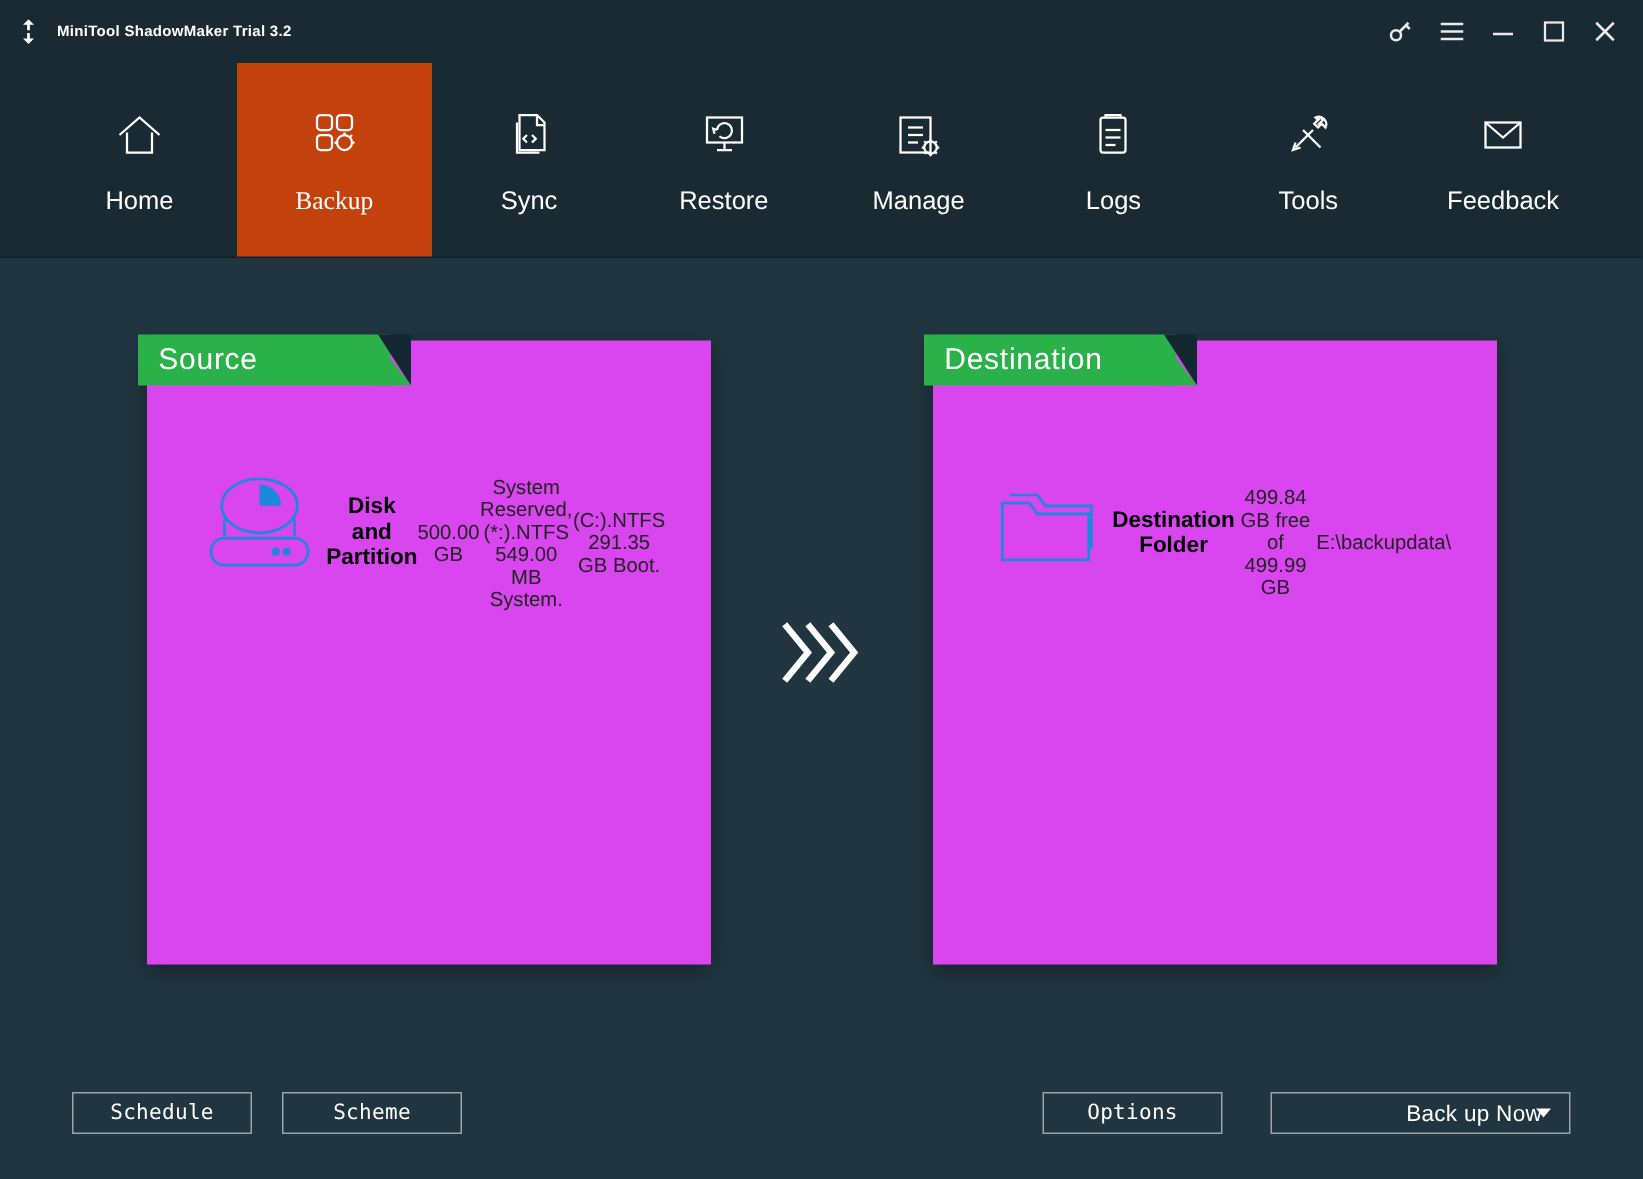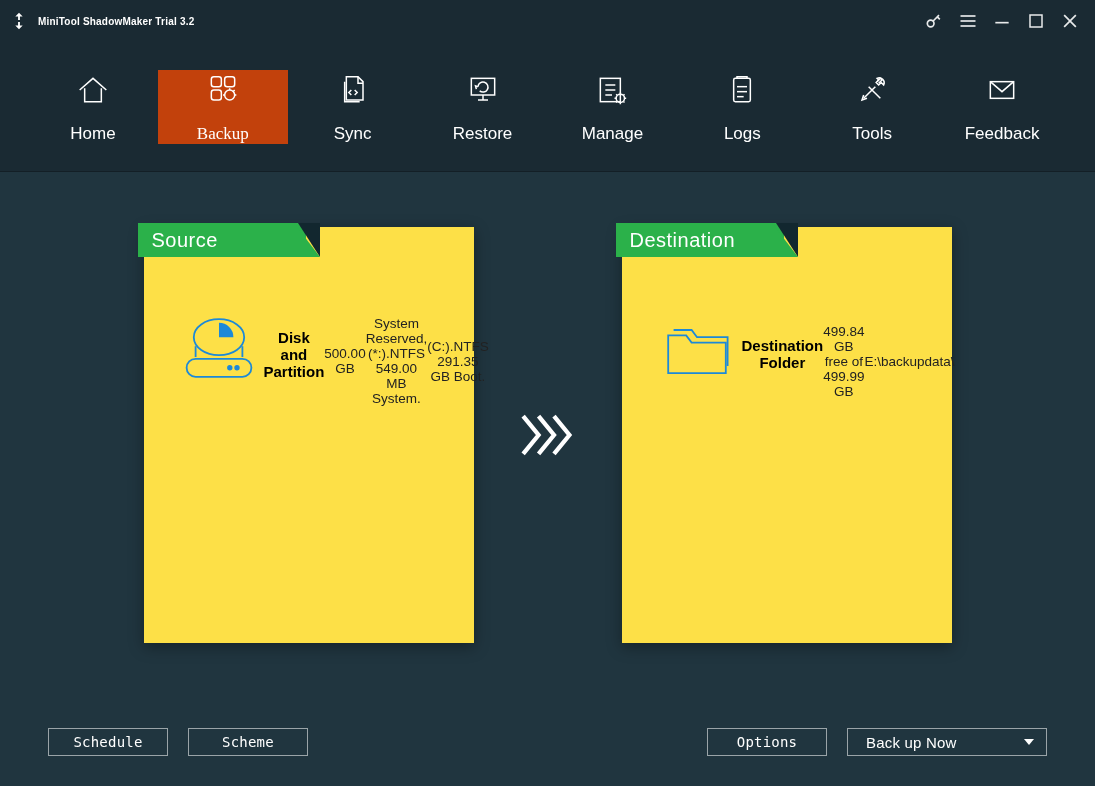--- a/index.html
+++ b/index.html
@@ -24,21 +24,20 @@
   .titlebar .spacer { flex: 1; }
   .titlebar .win-ctl { width: 34px; height: 42px; display:flex; align-items:center; justify-content:center; cursor:pointer; opacity:.9; }
 
   
   .tabbar {
     display: flex;
     height: 130px;
     padding: 0 28px;
     background: #1a2a33;
     border-bottom: 1px solid rgba(0,0,0,.25);
-    align-items: center;
   }
   .tab-item {
     flex: 1;
     display: flex;
     flex-direction: column;
     align-items: center;
     justify-content: center;
     gap: 14px;
     color: #fff;
     cursor: pointer;
@@ -51,23 +50,23 @@
   
   .workspace {
     height: calc(786px - 42px - 130px - 88px);
     display: flex;
     align-items: center;
     justify-content: center;
     gap: 44px;
   }
 
   .card {
-    width: 330px;
+    width: 376px;
     height: 416px;
-    background: #fde047;
+    background: #d946ef;
     color: #000;
     position: relative;
     box-shadow: 0 4px 14px rgba(0,0,0,.35);
     cursor: pointer;
   }
   .banner {
     position: absolute;
     top: -4px;
     left: -6px;
     width: 168px;
@@ -124,21 +123,21 @@
     font-size:14px;
     letter-spacing:.2px;
     display:flex; align-items:center; justify-content:center;
     cursor:pointer;
     font-family: monospace;
   }
   .btn.primary {
     min-width: 200px;
     font-family: "Segoe UI", Arial, sans-serif;
     font-size:15px;
-    display:flex; justify-content:flex-start; position:relative;
+    display:flex; justify-content:flex-end; position:relative;margin-left:12px;
   }
   .btn.primary .caret {
     position:absolute; right:12px; top:50%; transform: translateY(-50%);
     width:0;height:0;border-left:5px solid transparent;border-right:5px solid transparent;border-top:6px solid #fff;
   }
 </style>
 </head>
 <body>
 
 <div class="titlebar">

